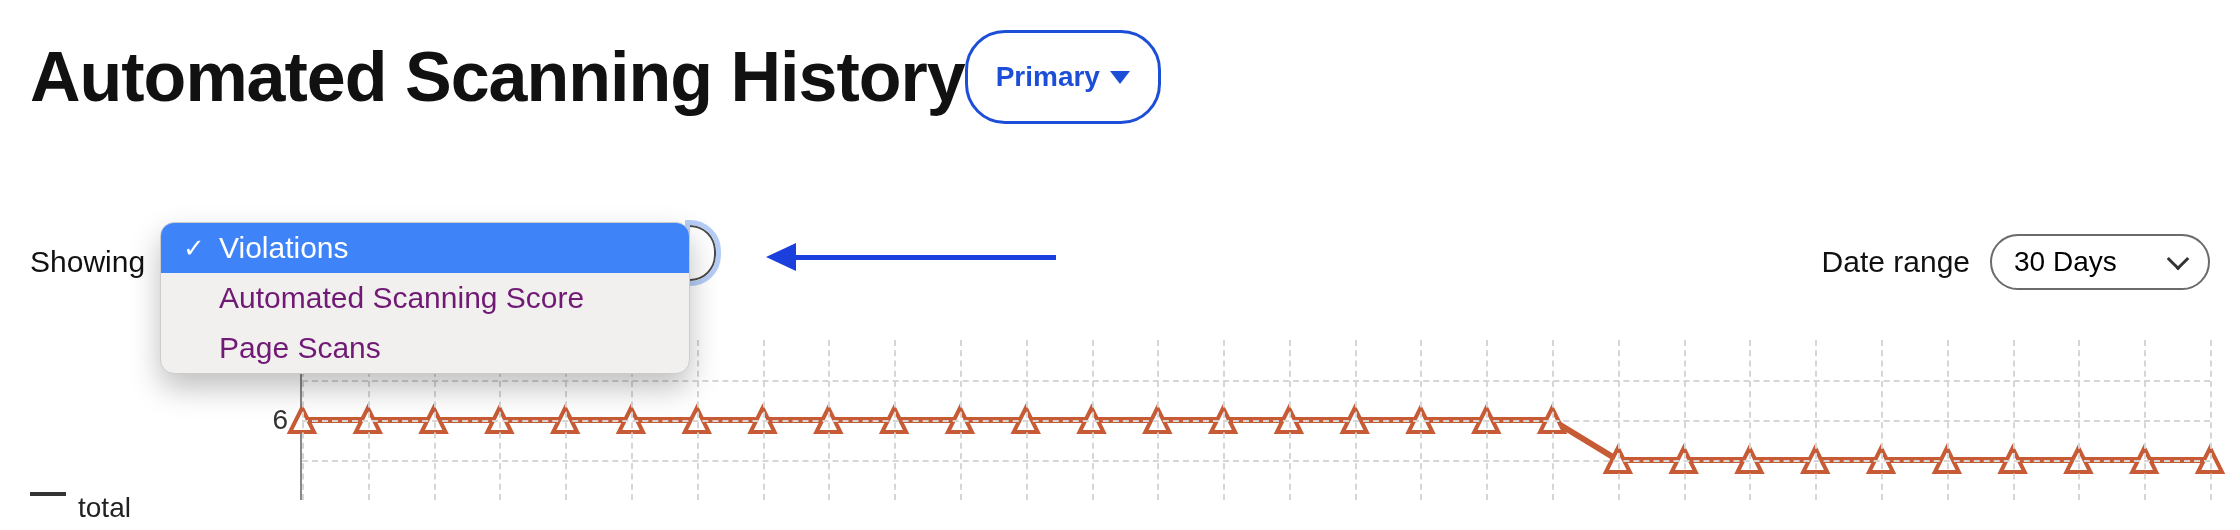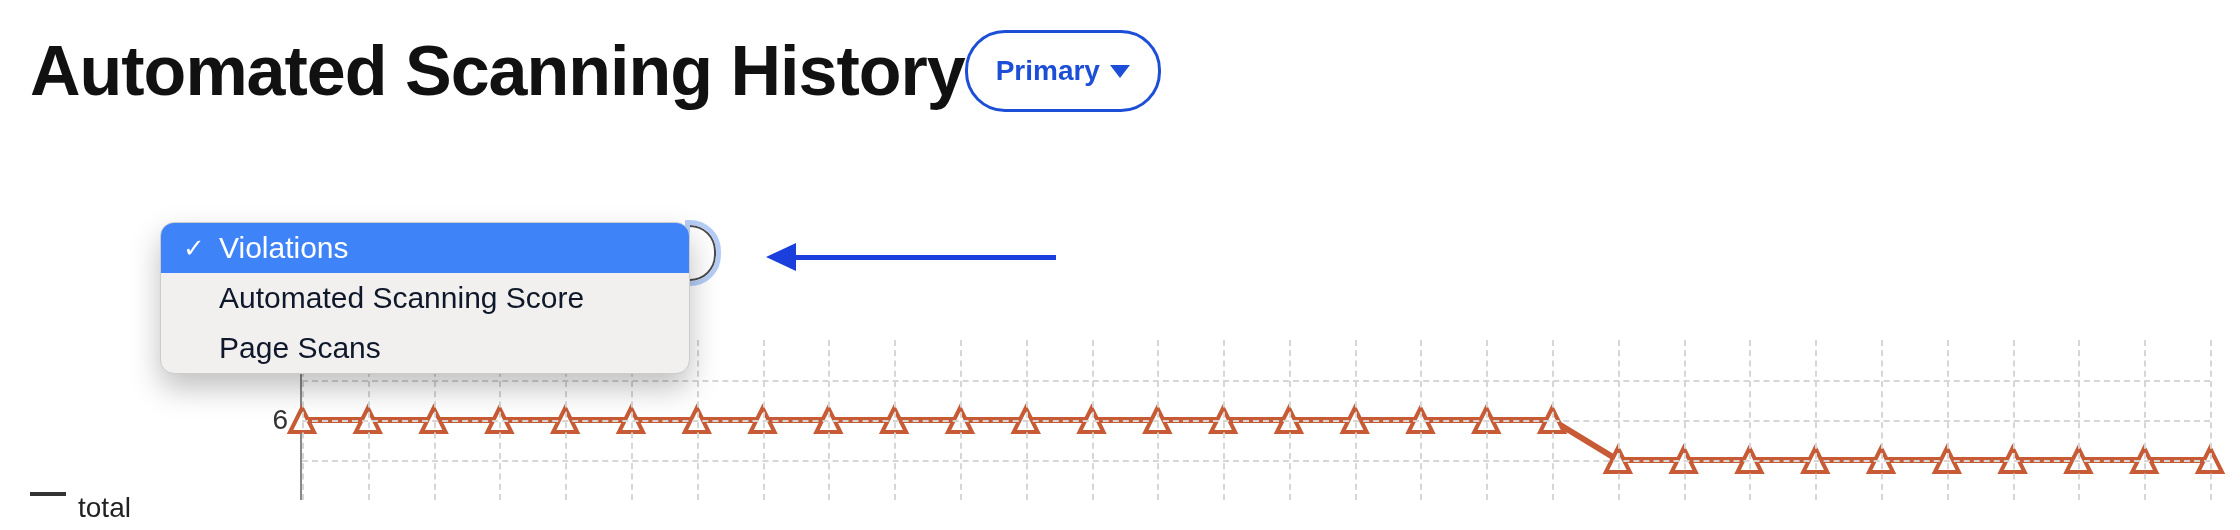--- a/index.html
+++ b/index.html
@@ -5,21 +5,21 @@
   * { box-sizing: border-box; margin: 0; padding: 0; }
   html, body { width: 2240px; height: 530px; font-family: -apple-system, BlinkMacSystemFont, "Segoe UI", Helvetica, Arial, sans-serif; background: #fff; color: #111; overflow: hidden; }
   .wrap { position: relative; width: 100%; height: 100%; padding: 20px 30px; }
 
   .header-row { display: flex; align-items: center; margin-top: 10px; }
   .page-title { font-size: 70px; font-weight: 800; letter-spacing: -1px; }
 
   .primary-btn {
     display: inline-flex; align-items: center; gap: 10px;
     border: 3px solid #1d4ed8; color: #1d4ed8; background: #fff;
-    border-radius: 40px; padding: 22px 28px; font-size: 28px; font-weight: 700;
+    border-radius: 40px; padding: 28px 28px; font-size: 28px; font-weight: 700;
     cursor: pointer;
   }
   .primary-btn .caret {
     width: 0; height: 0; border-left: 10px solid transparent; border-right: 10px solid transparent;
     border-top: 13px solid #1d4ed8; display: inline-block;
   }
 
   .controls-row {
     display: flex; justify-content: space-between; align-items: center;
     margin-top: 110px;
@@ -29,21 +29,21 @@
 
   .dropdown-menu {
     position: absolute; top: 222px; left: 160px; width: 530px;
     background: #f1f0ee; border: 1px solid #ccc; border-radius: 14px;
     box-shadow: 0 14px 30px rgba(0,0,0,.25);
     overflow: hidden; z-index: 20;
   }
   .dropdown-item {
     display: flex; align-items: center; gap: 14px;
     padding: 8px 22px; font-size: 30px; cursor: pointer;
-    color: #0f172a;
+    color: #701a75;
   }
   .dropdown-item.selected { background: #3e83f8; color: #fff; }
   .check-icon { width: 22px; display: inline-block; font-size: 26px; }
   .dropdown-item:not(.selected) .check-icon { visibility: hidden; }
 
   .pill-peek {
     position: absolute; top: 225px; left: 690px; width: 26px; height: 56px;
     border: 2px solid #4a4a4a; border-left: none; border-radius: 0 40px 40px 0;
     background: #fff; z-index: 5; outline: 5px solid #b6cdf6;
   }
@@ -89,20 +89,33 @@
 <div class="wrap">
 
   <div class="header-row">
     <h1 class="page-title">Automated Scanning History</h1>
     <button class="primary-btn">
       <span>Primary</span>
       <span class="caret"></span>
     </button>
   </div>
 
+  <div class="controls-row">
+    <div class="left-controls">
+      <span class="showing-label">Showing</span>
+
+    </div>
+    <div class="right-controls">
+      <span class="date-label">Date range</span>
+      <button class="date-pill">
+        <span>30 Days</span>
+        <span class="chevron-down"></span>
+      </button>
+    </div>
+  </div>
 
   <div class="pill-peek"></div>
 
   <div class="dropdown-menu">
     <div class="dropdown-item selected">
       <span class="check-icon">✓</span>
       <span>Violations</span>
     </div>
     <div class="dropdown-item">
       <span class="check-icon">✓</span>

